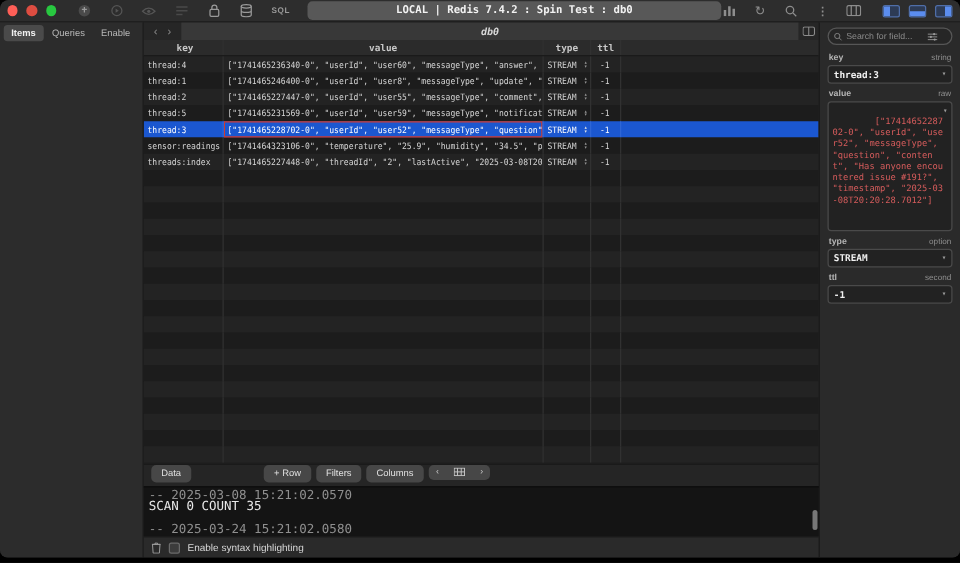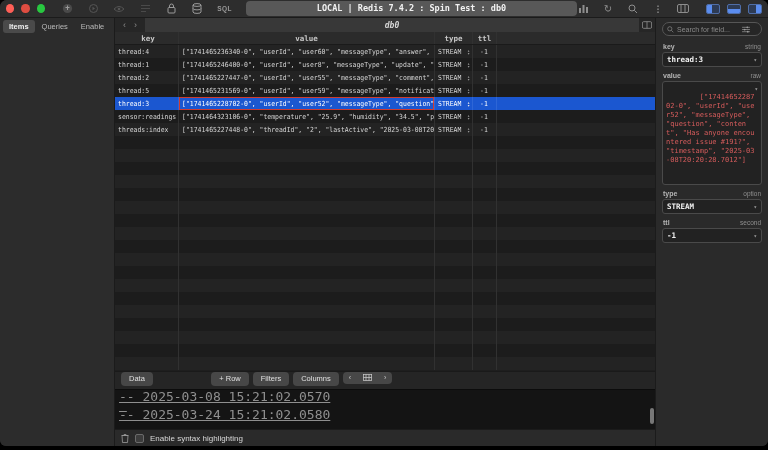--- a/index.html
+++ b/index.html
@@ -84,22 +84,22 @@
               align-items:flex-start; padding:0 6px; gap:4px; flex:none; }
   .pill { background:#474747; border-radius:4px; color:#e0e0e0; font-size:7.5px; padding:2px 8px 3px; }
   .pill.plain { background:transparent; color:#c4c4c4;margin-top:34px; }
   .status { flex:1; text-align:center; color:#b9b9b9; font-size:7.5px; }
   .pager { display:flex; align-items:center; background:#474747; border-radius:4px;
            color:#c9c9c9; font-size:7px; }
   .pager span { padding:2px 6px 3px; }
 
   
   .console { height:40px; background:#141414; border-top:1px solid #0c0c0c; padding:2px 4px;
-             font-family:"DejaVu Sans Mono",monospace; font-size:13px; line-height:9px;
-             color:#8f8f8f; position:relative; flex:none;text-decoration:underline; }
+             font-family:"DejaVu Sans Mono",monospace; font-size:10px; line-height:9px;
+             color:#8f8f8f; position:relative; flex:none; }
   .console .cmd { color:#e8e8e8; }
   .console .scroll { position:absolute; right:1px; top:18px; width:4px; height:16px;
                      background:#777; border-radius:2px; }
 
   
   .bbar { height:17px; background:#2a2a2a; border-top:1px solid #1b1b1b; display:flex;
           align-items:center; gap:6px; padding:0 6px; flex:none; }
   .checkbox { width:9px; height:9px; background:#3c3c3c; border:1px solid #6b6b6b; border-radius:2px; }
   .bbar label { font-size:8px; color:#d8d8d8;text-align:right; }
 
@@ -539,20 +539,21 @@
                 <line x1="8" y1="0.5" x2="8" y2="8.5" stroke="#c9c9c9"></line>
               </svg>
           </span>
           <span>›</span>
         </div>
       </div>
 
       <div class="console">
         <div>
             <div>-- 2025-03-08 15:21:02.0570</div>
+            <div class="cmd">SCAN 0 COUNT 35</div>
             <div>&nbsp;</div>
             <div>-- 2025-03-24 15:21:02.0580</div>
           </div>
         <div class="scroll"></div>
       </div>
 
       <div class="bbar">
         <span>
           <svg width="8" height="10" viewBox="0 0 8 10">
               <path d="M1 2.5 H7 L6.5 9.5 H1.5 Z" fill="none" stroke="#9a9a9a" stroke-width="0.8"></path>

